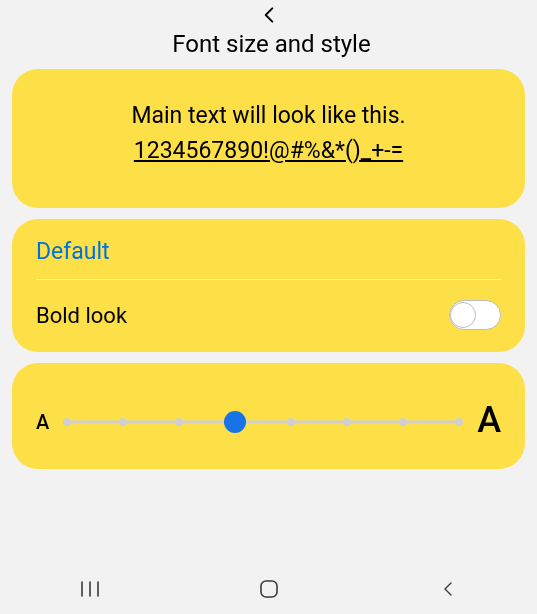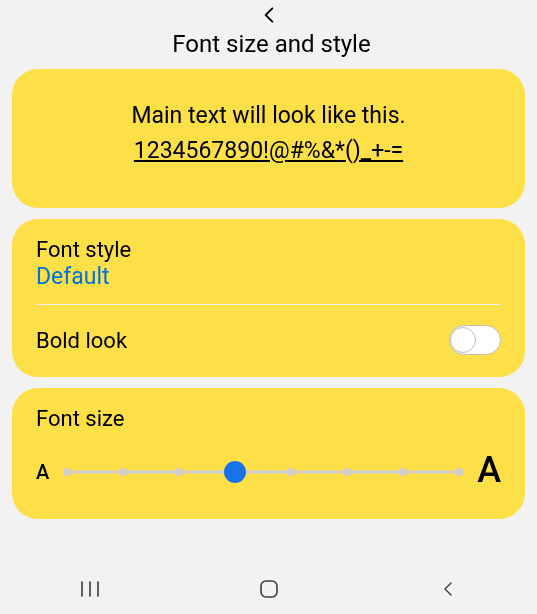--- a/index.html
+++ b/index.html
@@ -186,34 +186,32 @@
   <div class="header-title">Font size and style</div>
 </div>
 
 <div class="card preview-card">
   <div class="preview-line1">Main text will look like this.</div>
   <div class="preview-line2">1234567890!@#%&amp;*()_+-=</div>
 </div>
 
 <div class="card settings-card">
   <div class="row-fontstyle">
-    <div class="row-title">Font style</div>
     <div class="row-value">Default</div>
   </div>
   <div class="divider"></div>
   <div class="row-bold">
     <div class="row-title">Bold look</div>
     <div class="toggle">
       <div class="toggle-knob"></div>
     </div>
   </div>
 </div>
 
 <div class="card size-card">
-  <div class="row-title">Font size</div>
   <div class="slider-row">
     <div class="a-small">A</div>
     <div class="slider-track-wrap">
       <div class="track-line"></div>
       <div class="ticks" id="ticks">
           <div class="tick"></div>
           <div class="tick"></div>
           <div class="tick"></div>
           <div class="tick"></div>
           <div class="tick"></div>

